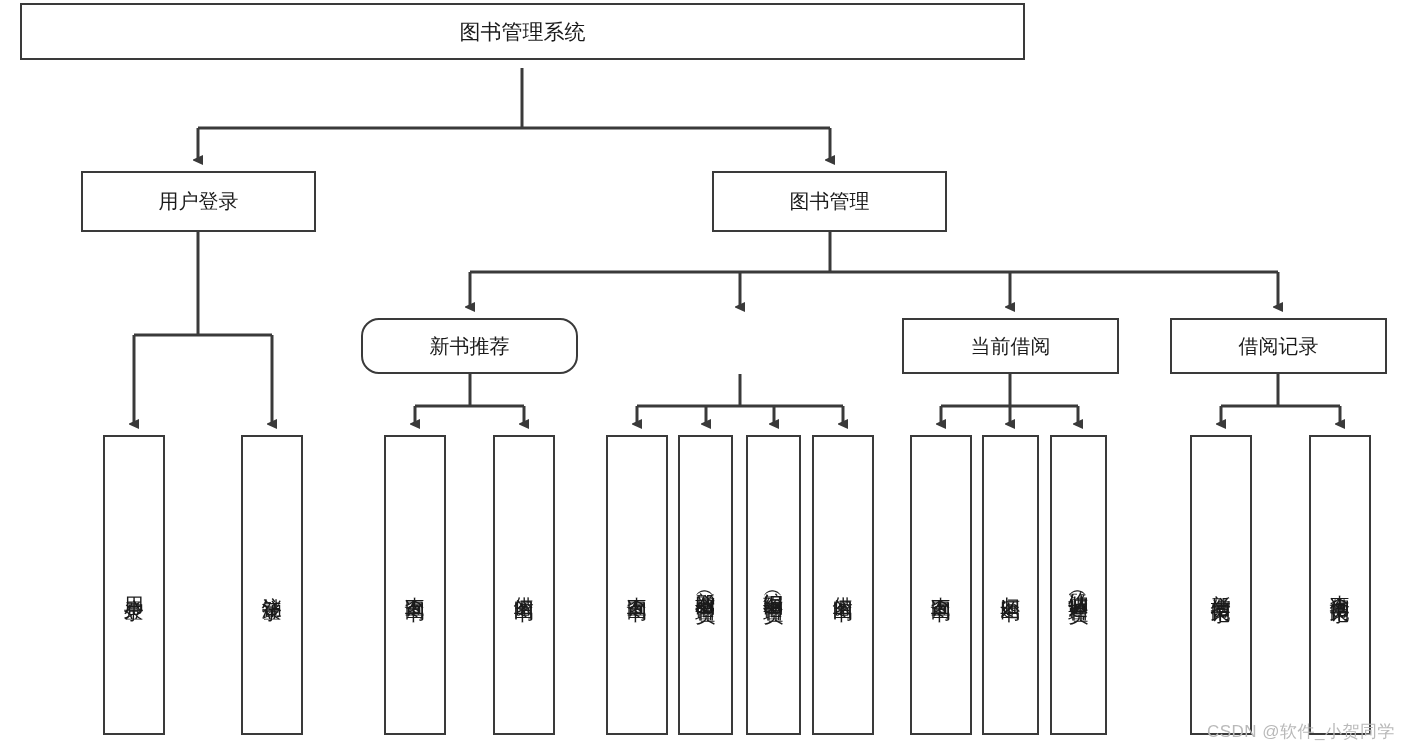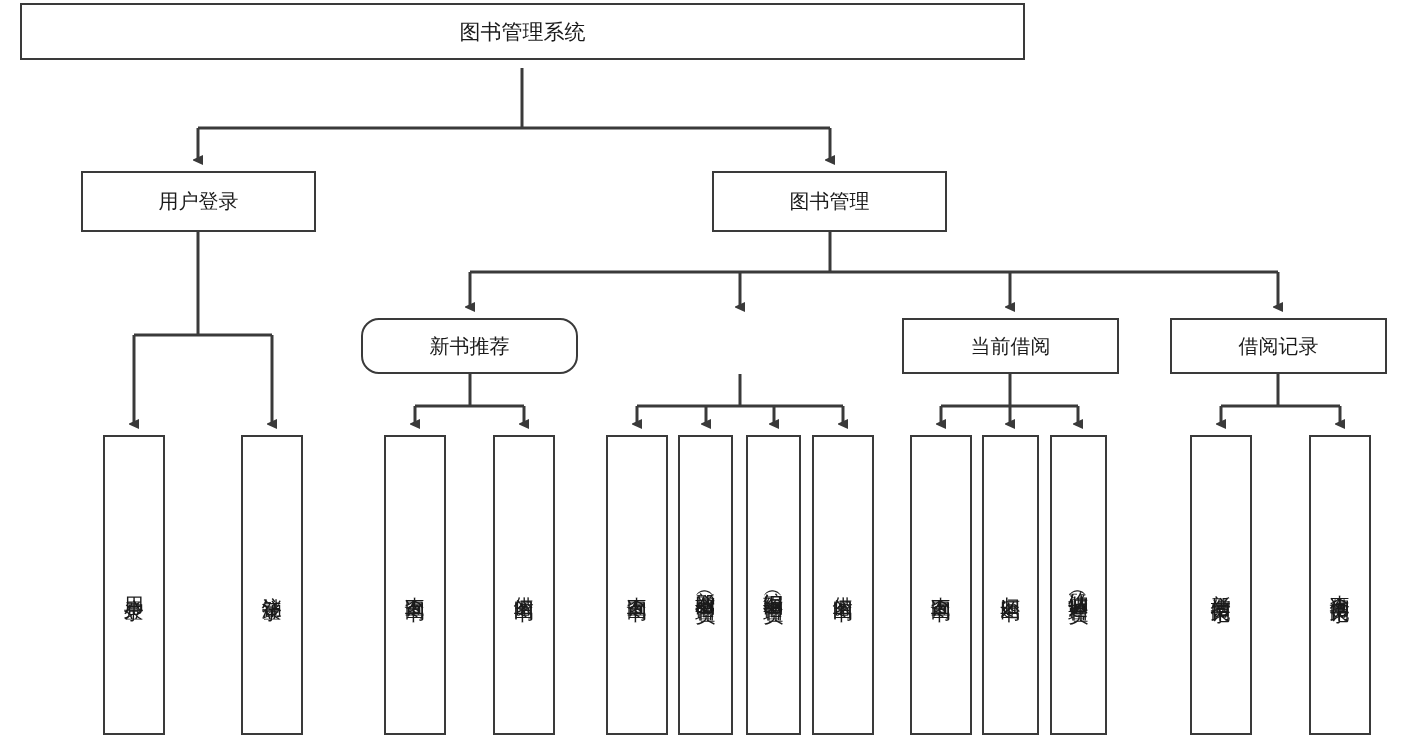--- a/index.html
+++ b/index.html
@@ -188,14 +188,15 @@
     <span class="label">确认归还（管理员）</span>
   </div>
 
   <div class="node leaf" style="left:1190px; top:435px; width:62px; height:300px;">
     <span class="label">新增借阅记录</span>
   </div>
   <div class="node leaf" style="left:1309px; top:435px; width:62px; height:300px;">
     <span class="label">查询借阅记录</span>
   </div>
 
+  <div id="watermark">CSDN @软件_小贺同学</div>
 
 </div>
 
 </body></html>

